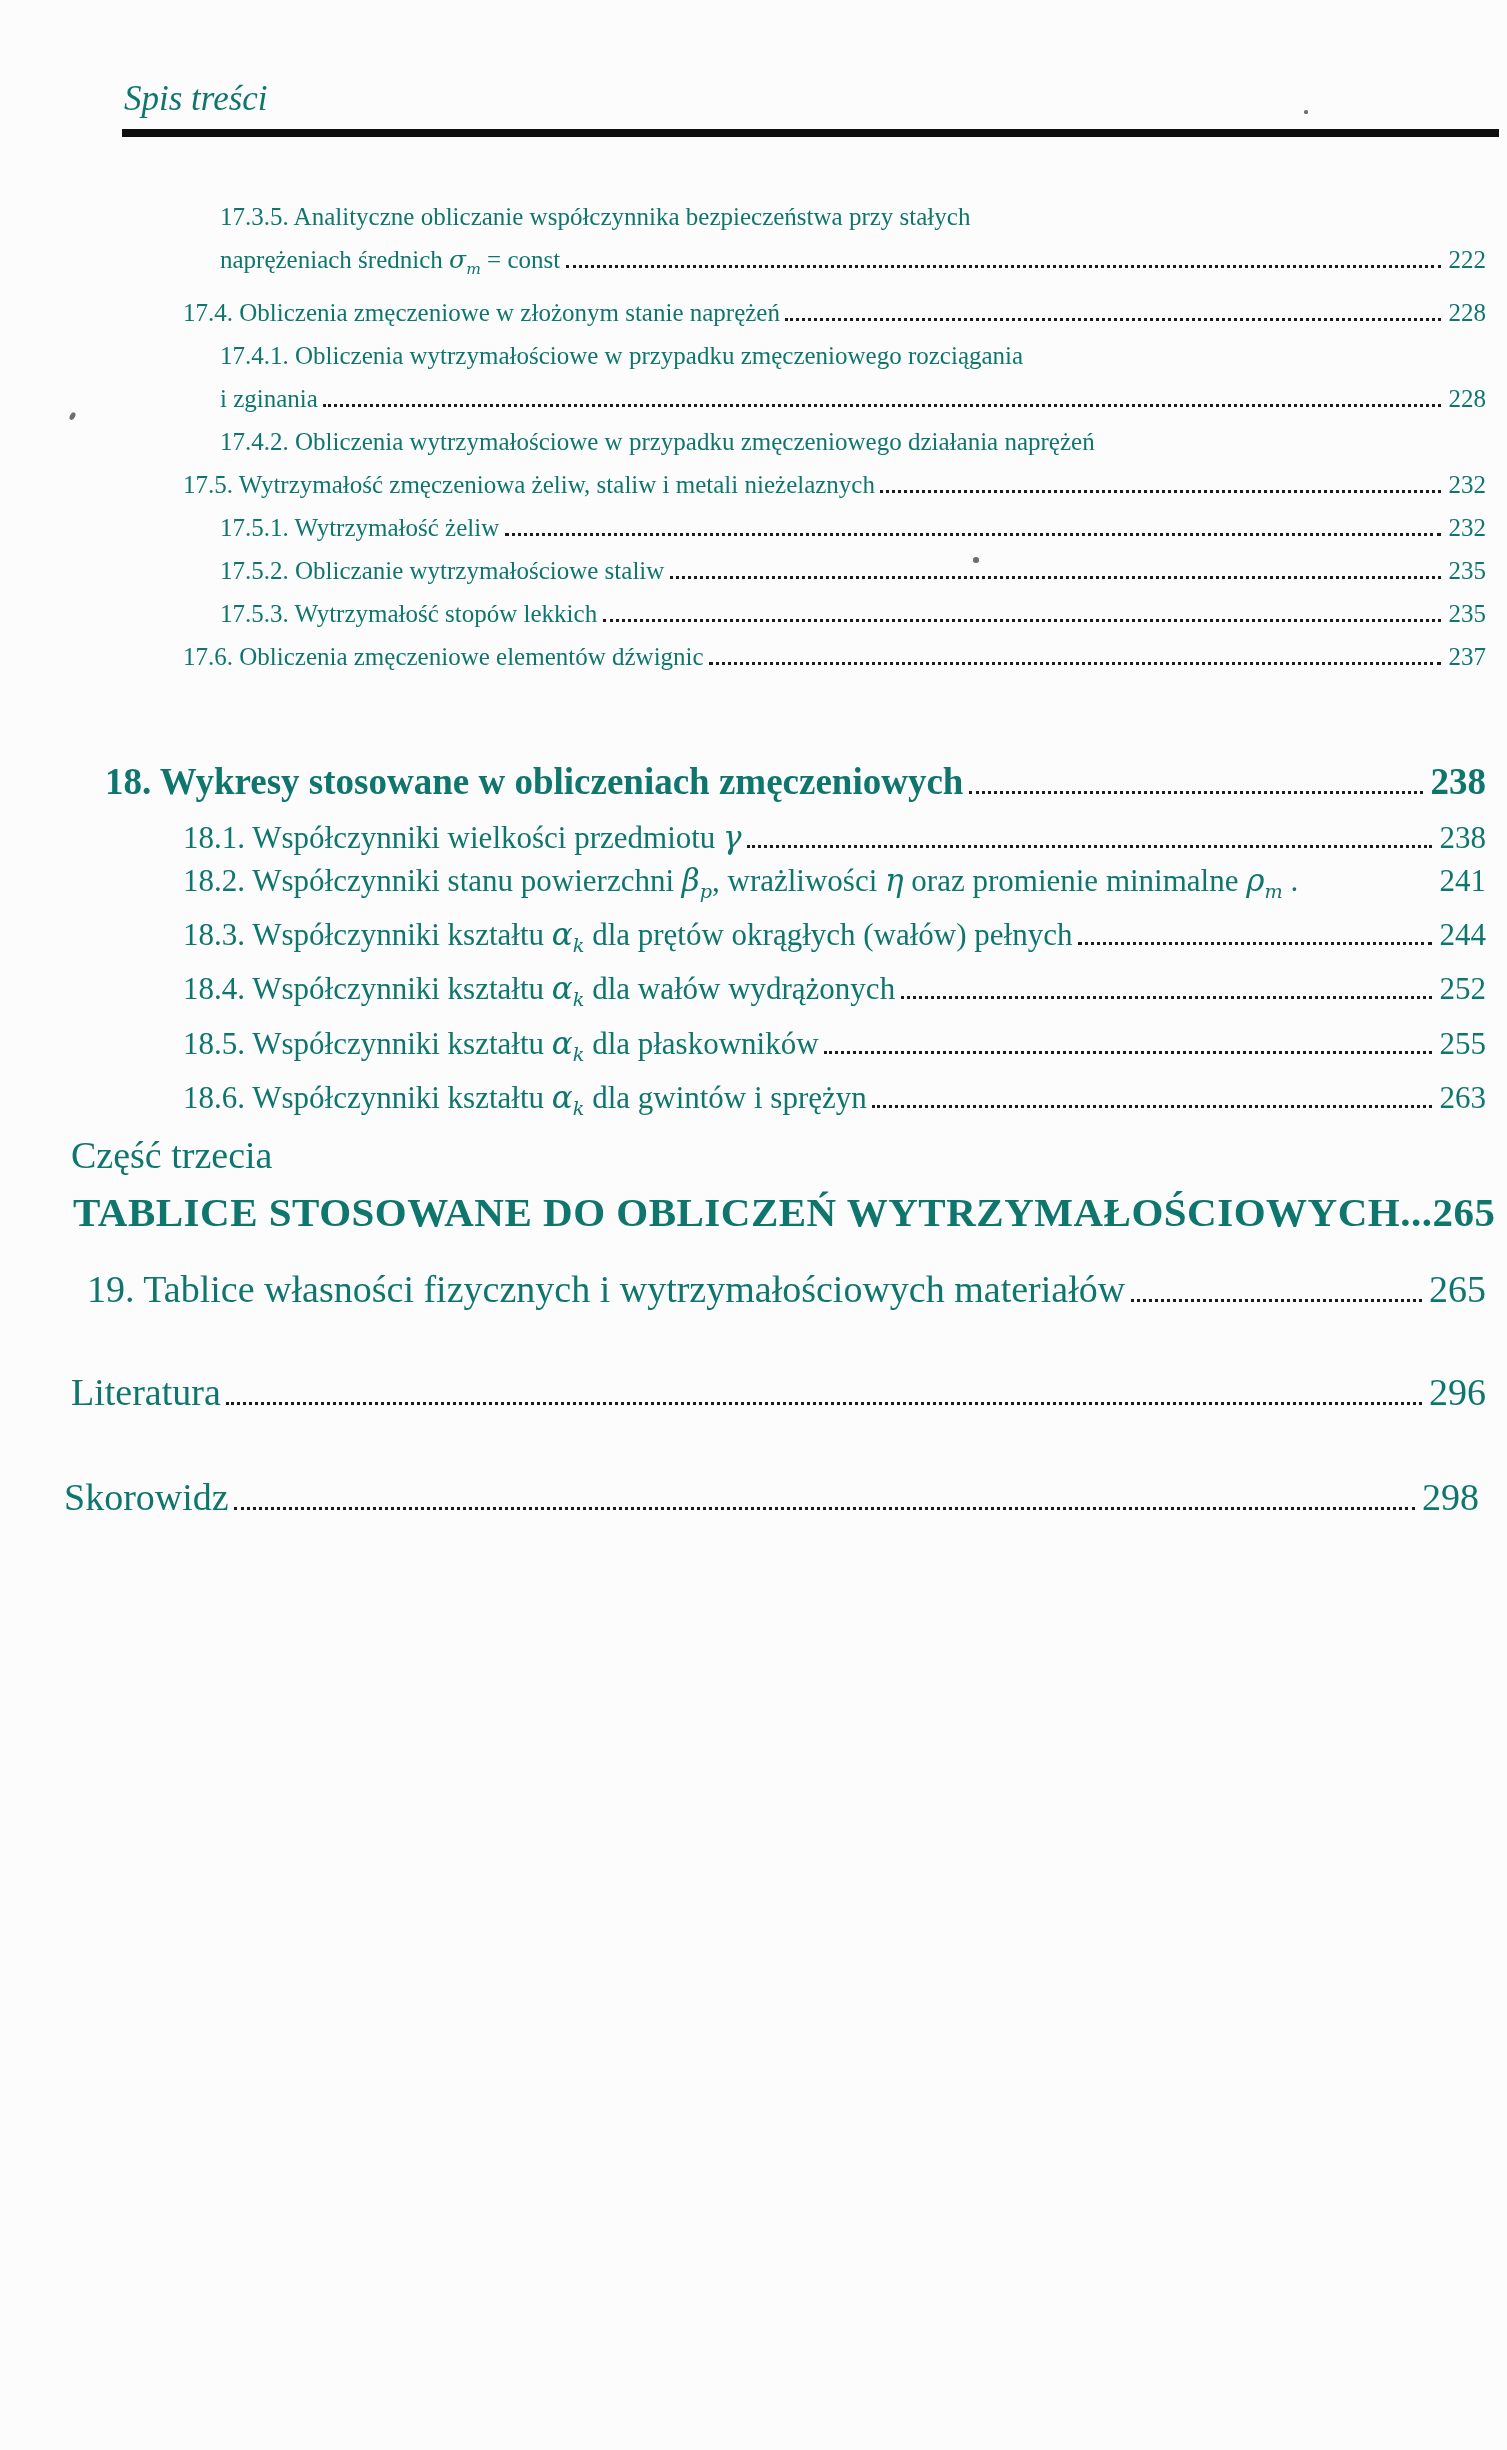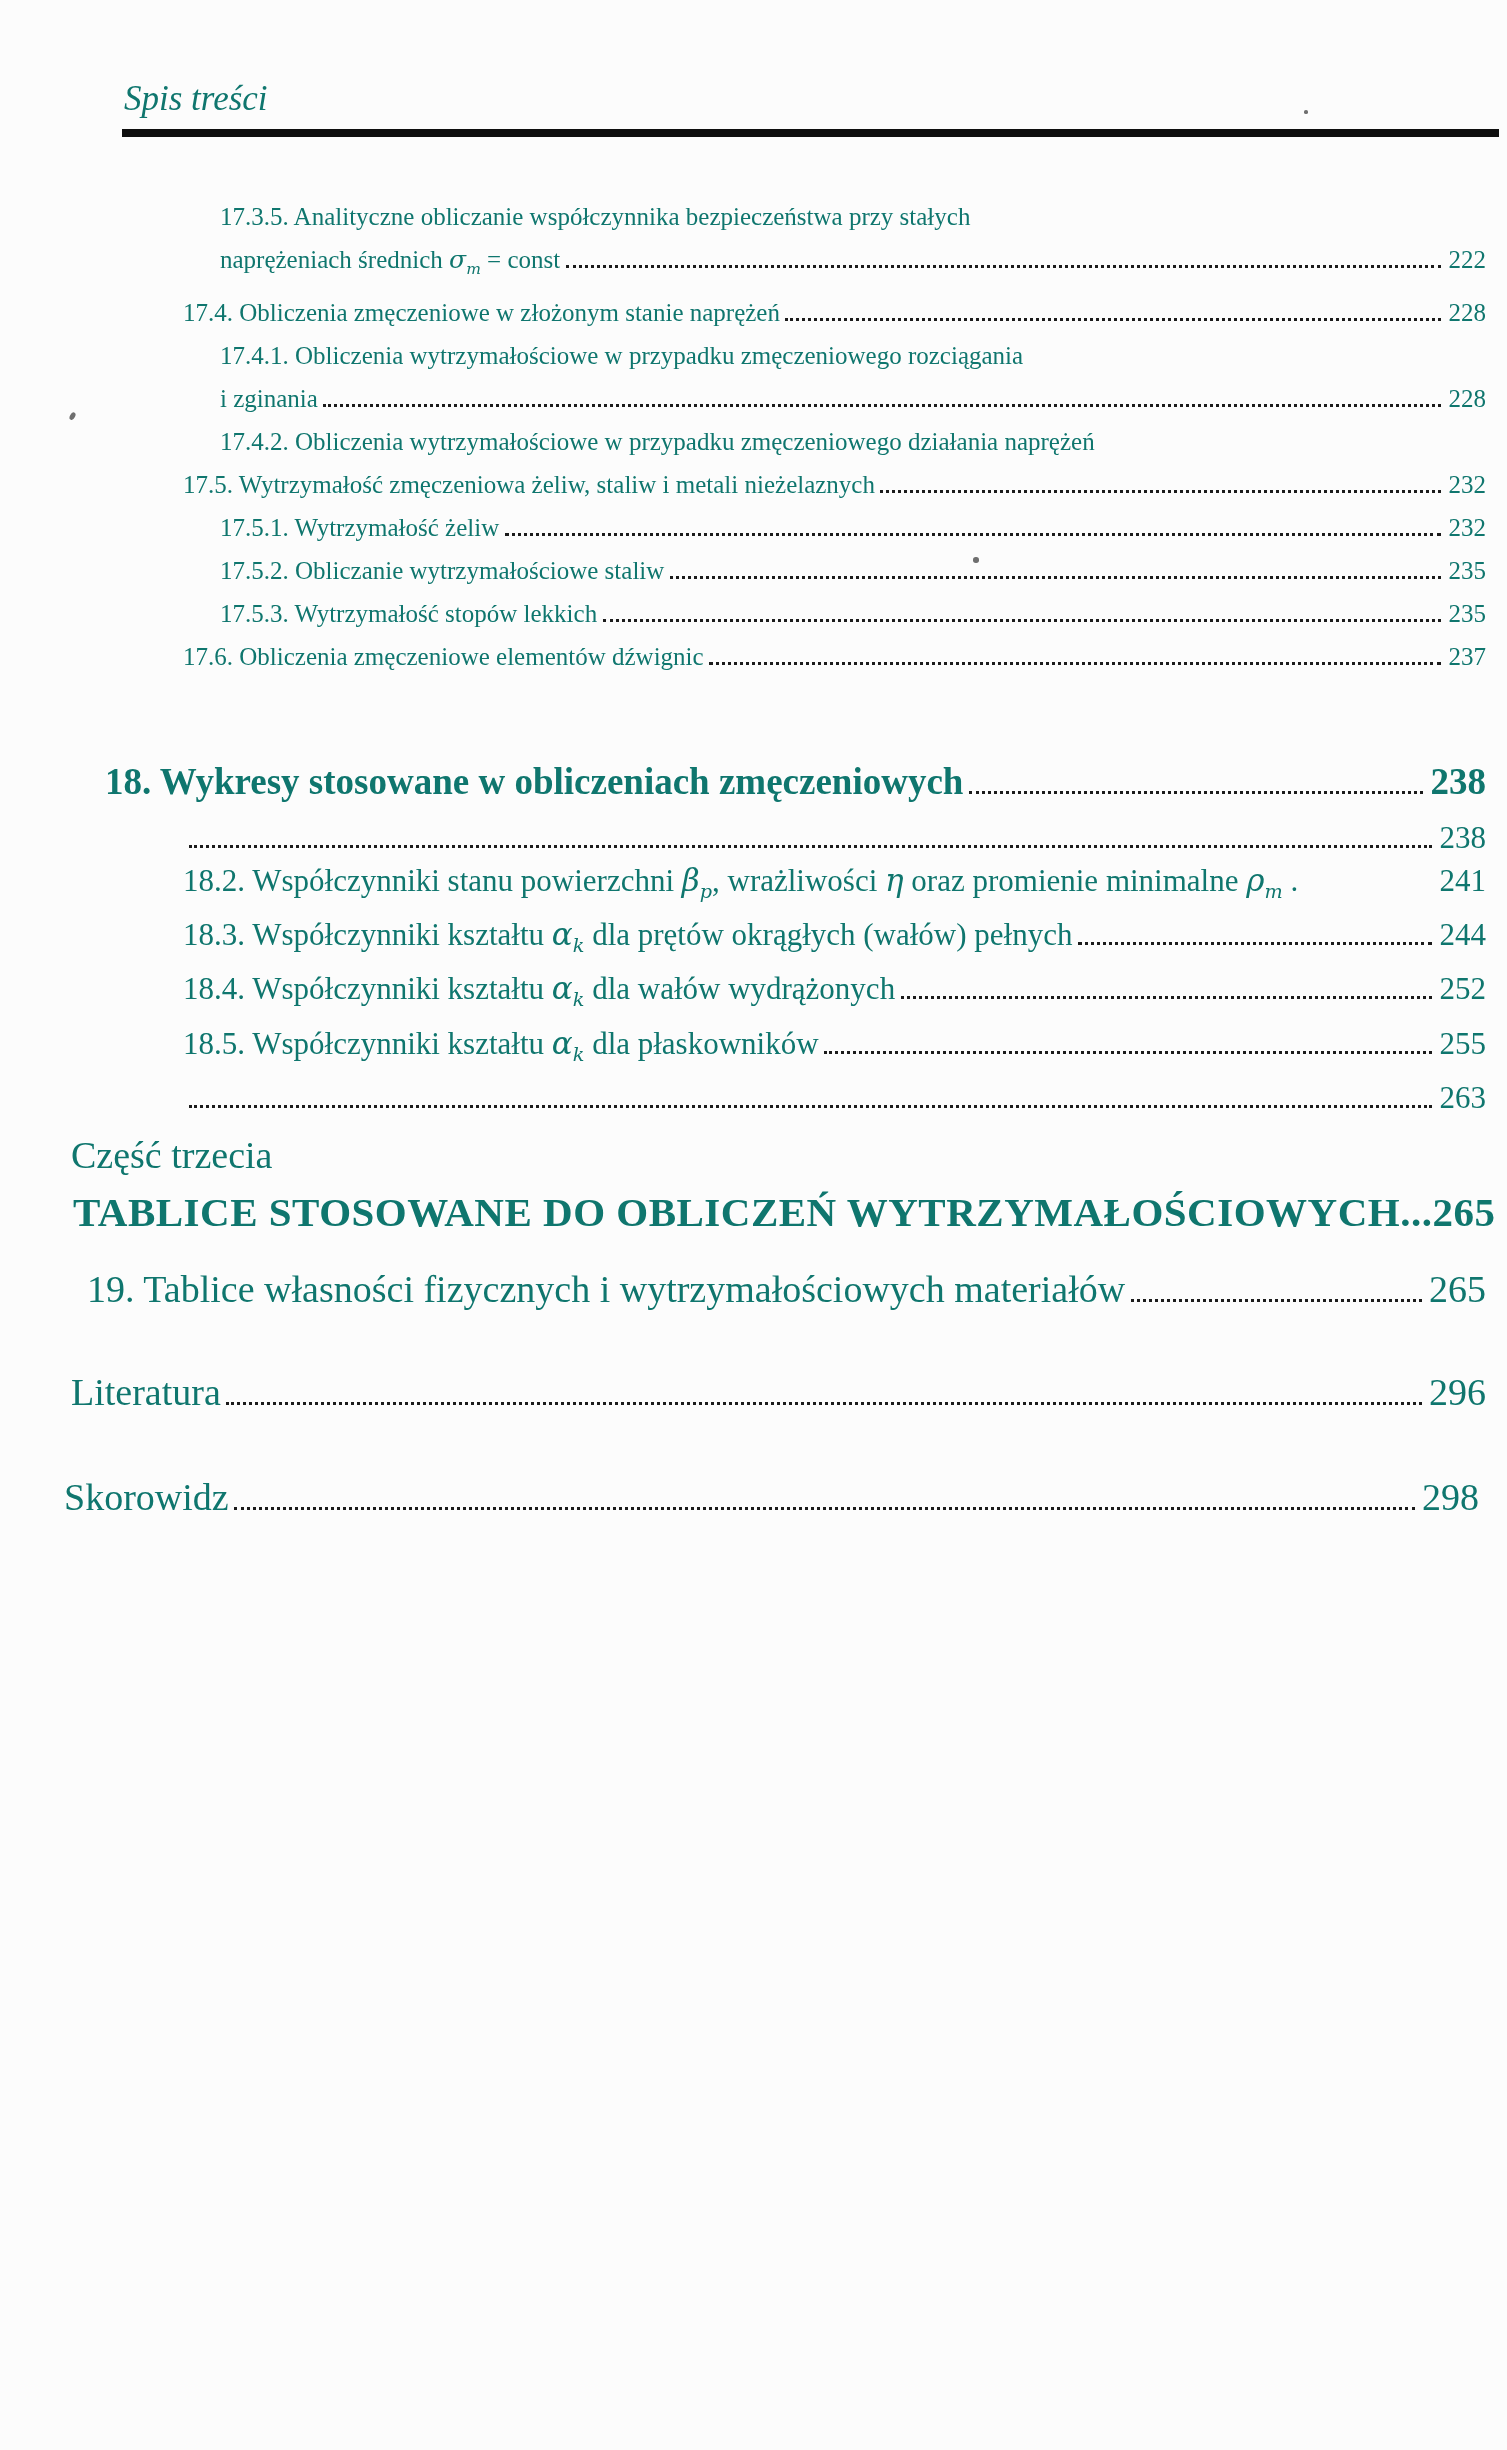--- a/index.html
+++ b/index.html
@@ -141,20 +141,21 @@
       <span class="lbl">18. Wykresy stosowane w obliczeniach zmęczeniowych</span>
       <span class="leader"></span>
       <span class="pg">238</span>
     </div>
   </div>
 
   <div class="block sec18">
 
     <div class="entry lvl2">
       <div class="line row">
+        <span class="lbl"><span>18.1. Współczynniki wielkości przedmiotu </span><span class="math">γ</span></span>
         <span class="leader"></span>
         <span class="pg">238</span>
       </div>
     </div>
 
     <div class="entry lvl2">
       <div class="line row">
         <span class="lbl"><span>18.2. Współczynniki stanu powierzchni </span><span class="math">β</span><sub class="math">p</sub><span>, wrażliwości </span><span class="math">η</span><span> oraz promienie minimalne </span><span class="math">ρ</span><sub class="math">m</sub><span> .</span></span>
         <span class="gapfill"></span>
         <span class="pg">241</span>
@@ -180,20 +181,21 @@
     <div class="entry lvl2">
       <div class="line row">
         <span class="lbl"><span>18.5. Współczynniki kształtu </span><span class="math">α</span><sub class="math">k</sub><span> dla płaskowników</span></span>
         <span class="leader"></span>
         <span class="pg">255</span>
       </div>
     </div>
 
     <div class="entry lvl2">
       <div class="line row">
+        <span class="lbl"><span>18.6. Współczynniki kształtu </span><span class="math">α</span><sub class="math">k</sub><span> dla gwintów i sprężyn</span></span>
         <span class="leader"></span>
         <span class="pg">263</span>
       </div>
     </div>
 
   </div>
 
   <div class="block kicker">Część trzecia</div>
 
   <div class="block part-title"><span>TABLICE STOSOWANE DO OBLICZEŃ WYTRZYMAŁOŚCIOWYCH</span><span>...</span><span class="pg">265</span></div>

